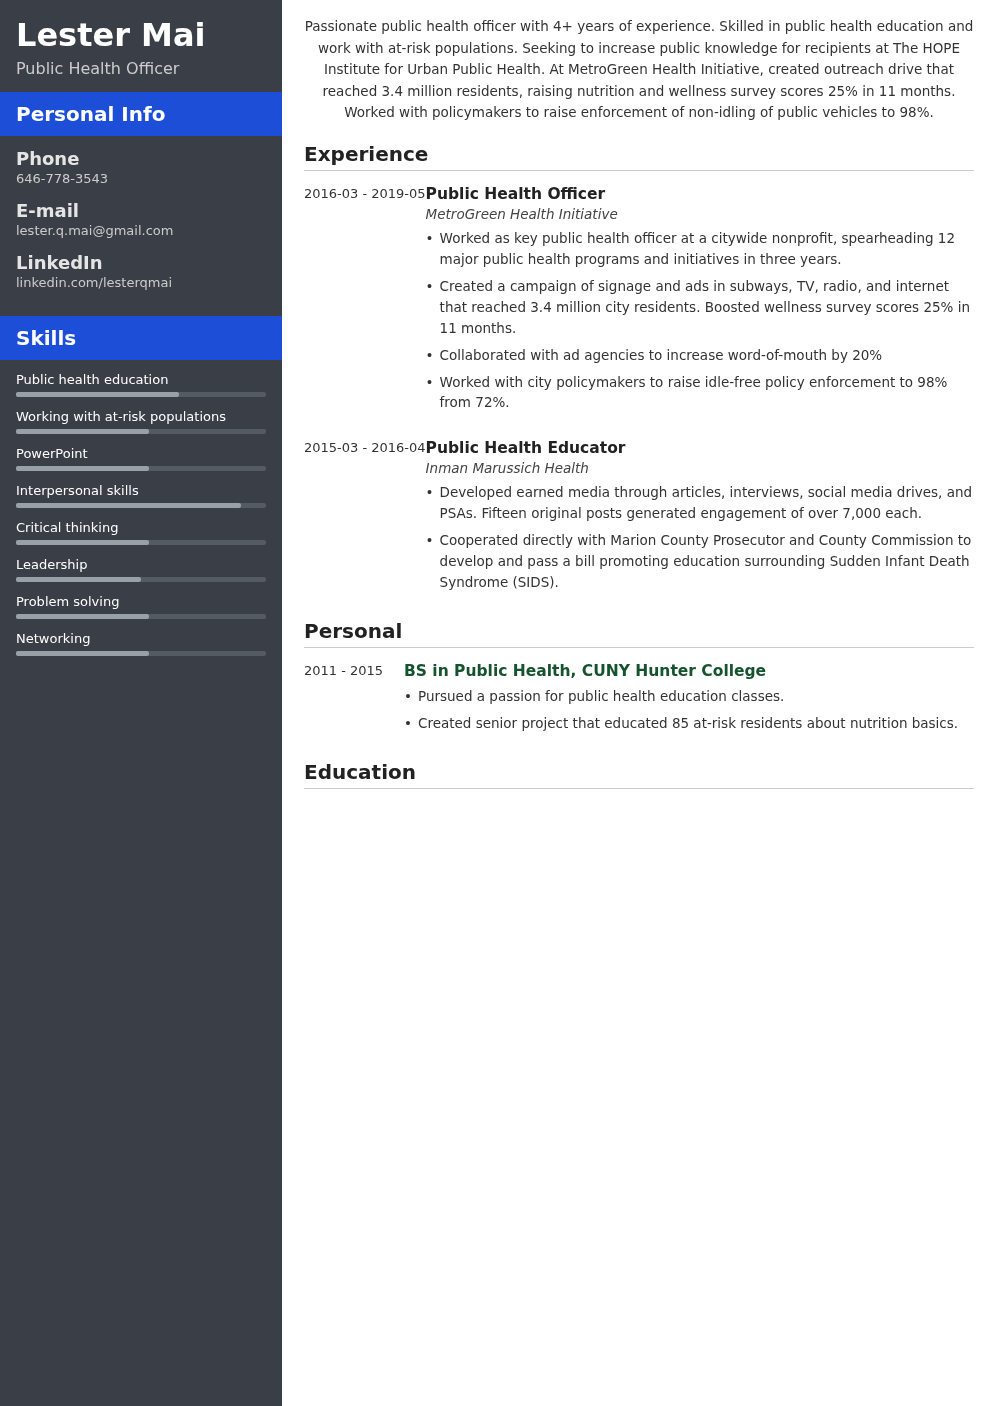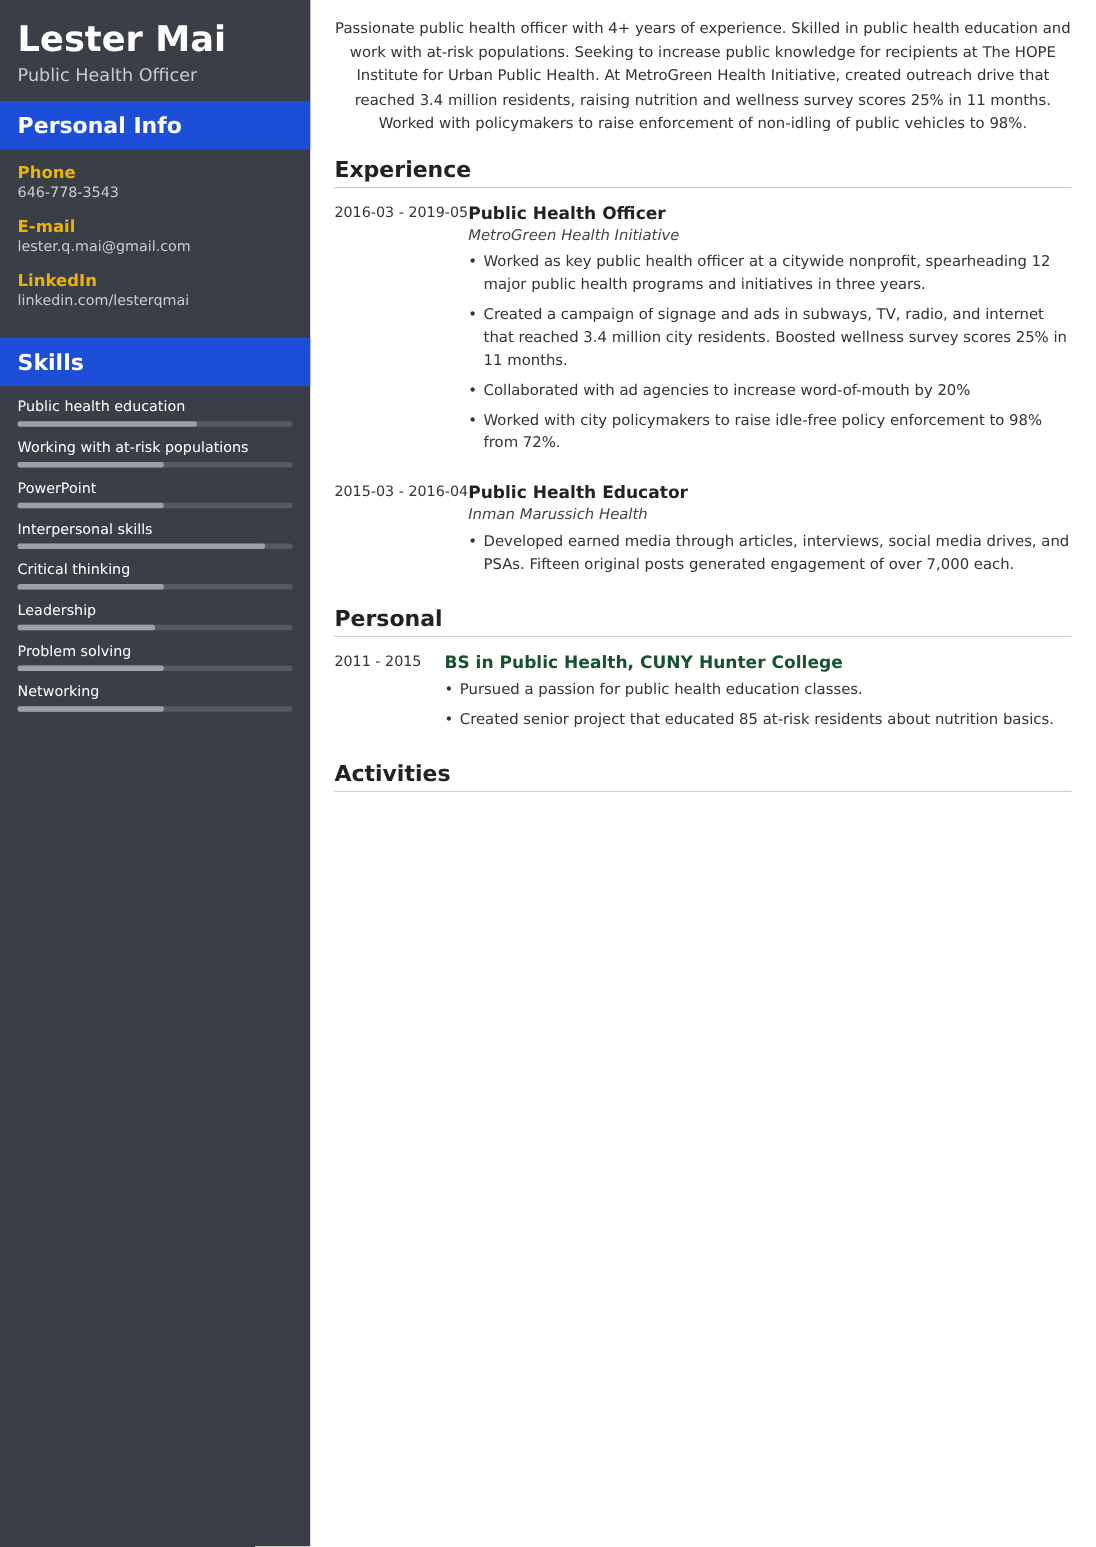--- a/index.html
+++ b/index.html
@@ -51,22 +51,22 @@
     .sidebar-section-content {
       padding: 12px 16px;
     }
 
     .contact-item {
       margin-bottom: 14px;
     }
 
     .contact-label {
       font-weight: 700;
-      font-size: 15px;
-      color: #eab308;
+      font-size: 18px;
+      color: #e5e5e5;
       margin-bottom: 2px;
     }
 
     .contact-value {
       font-size: 13px;
       color: #ccc;
     }
 
     .skill-item {
       margin-bottom: 12px;
@@ -297,20 +297,21 @@
             </ul>
       </div>
     </div>
         <div class="experience-entry">
       <div class="entry-dates">2015-03 - 2016-04</div>
       <div class="entry-body">
         <div class="entry-job-title">Public Health Educator</div>
         <div class="entry-org">Inman Marussich Health</div>
         <ul class="entry-bullets">
               <li>Developed earned media through articles, interviews, social media drives, and PSAs. Fifteen original posts generated engagement of over 7,000 each.</li>
+              <li>Cooperated directly with Marion County Prosecutor and County Commission to develop and pass a bill promoting education surrounding Sudden Infant Death Syndrome (SIDS).</li>
             </ul>
       </div>
     </div>
       </div>
   </div>
 
   <div class="main-section">
     <div class="section-title">Personal</div>
     <div id="education-container">
         <div class="edu-entry">
@@ -320,16 +321,16 @@
         <ul class="entry-bullets">
               <li>Pursued a passion for public health education classes.</li>
               <li>Created senior project that educated 85 at-risk residents about nutrition basics.</li>
             </ul>
       </div>
     </div>
       </div>
   </div>
 
   <div class="main-section">
-    <div class="section-title">Activities</div>
+    <div class="section-title">Education</div>
   </div>
 
 </div>
 
 </body></html>

